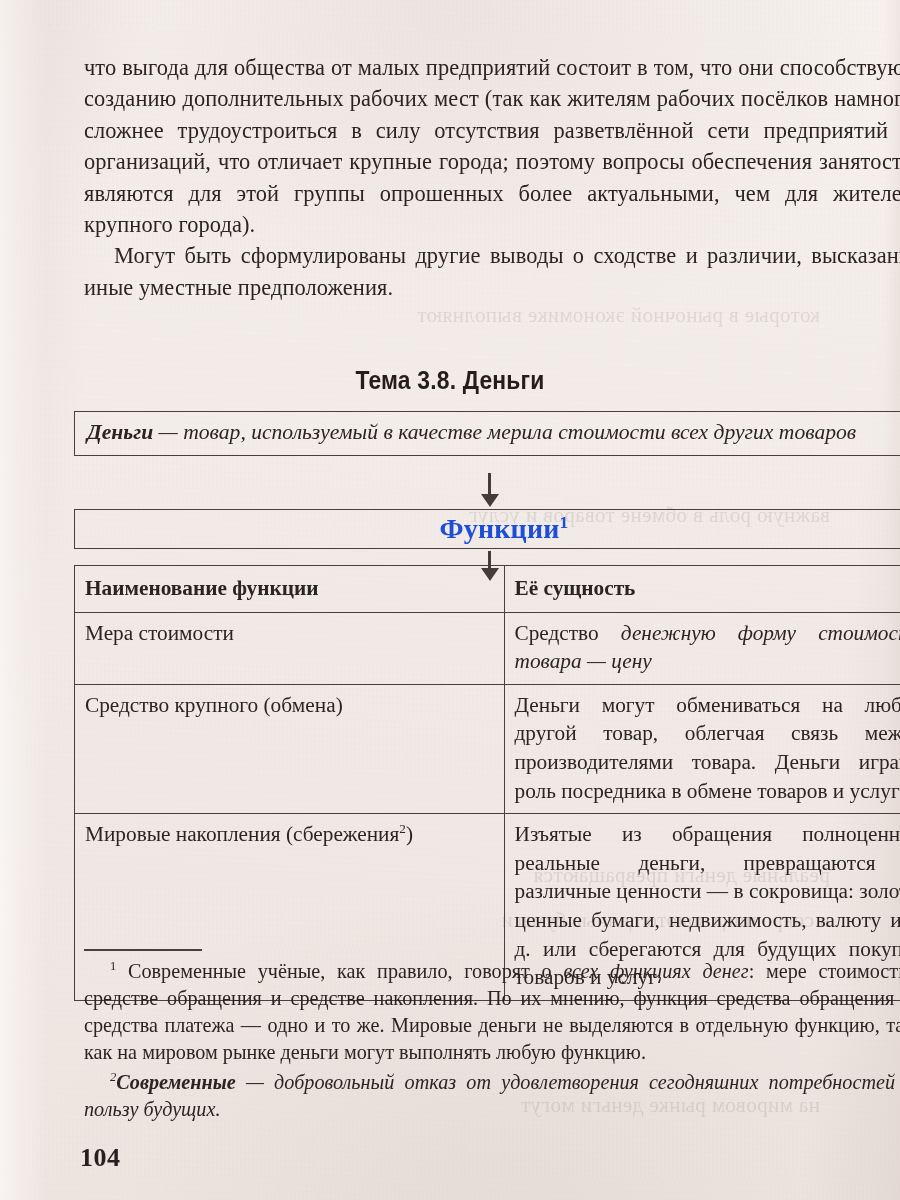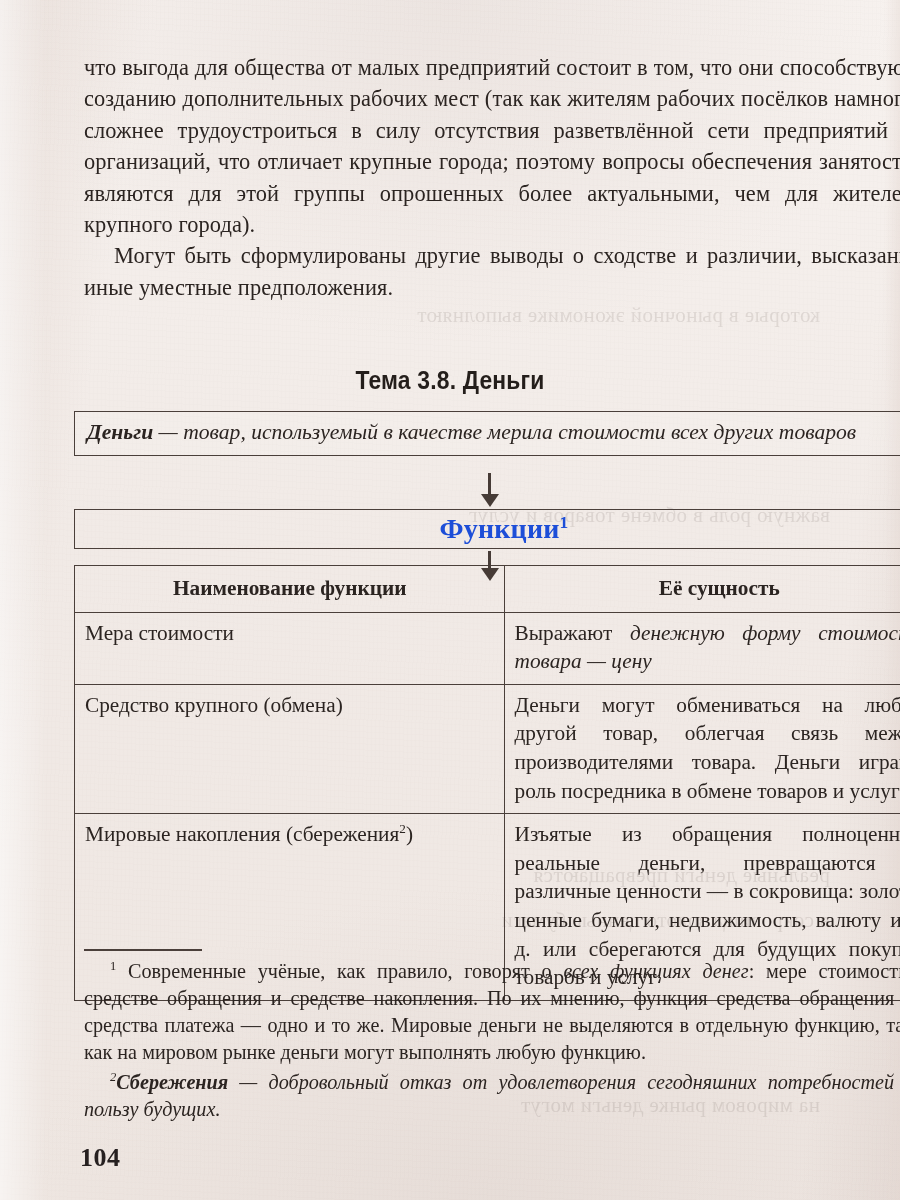--- a/index.html
+++ b/index.html
@@ -170,21 +170,21 @@
   .fn-table td, .fn-table th {
     border: 1.5px solid #4a3f3a;
     vertical-align: top;
     padding: 6px 9px 8px 10px;
     font-size: 21.3px;
     line-height: 28.6px;
     color: #2b2421;
     font-weight: normal;
   }
   .fn-table th {
-    text-align: center;
+    text-align: left;
     font-weight: bold;
     padding-top: 8px;
     padding-bottom: 9px;
   }
   .fn-table td.col-name {
     width: 266px;
     text-align: justify;
     text-justify: inter-word;
     -moz-text-align-last: left;
     text-align-last: left;
@@ -303,35 +303,35 @@
     <table class="fn-table">
       <thead>
         <tr>
           <th class="col-name">Наименование функции</th>
           <th>Её сущность</th>
         </tr>
       </thead>
       <tbody>
         <tr>
           <td class="col-name">Мера стоимости</td>
-          <td class="col-essence"><span>Выражают </span><i>денежную форму стоимости товара — цену</i></td>
+          <td class="col-essence"><span>Средство </span><i>денежную форму стоимости товара — цену</i></td>
         </tr>
         <tr>
           <td class="col-name">Средство крупного (обмена)</td>
           <td class="col-essence">Деньги могут обмениваться на любой другой товар, облегчая связь между производителями товара. Деньги играют роль посредника в обмене товаров и услуг</td>
         </tr>
         <tr>
           <td class="col-name"><span>Мировые накопления (сбережения</span><sup>2</sup><span>)</span></td>
           <td class="col-essence">Изъятые из обращения полноценные реальные деньги, превращаются в различные ценности — в сокровища: золото, ценные бумаги, недвижимость, валюту и т. д. или сберегаются для будущих покупок товаров и услуг</td>
         </tr>
       </tbody>
     </table>
 
     <div class="footnote-rule"></div>
     <div class="footnotes">
       <p class="fn-first"><sup>1</sup><span> Современные учёные, как правило, говорят о </span><i>всех функциях денег</i><span>: мере стоимости, средстве обращения и средстве накопления. По их мнению, функция средства обращения и средства платежа — одно и то же. Мировые деньги не выделяются в отдельную функцию, так как на мировом рынке деньги могут выполнять любую функцию.</span></p>
-      <p class="fn-second"><sup>2</sup><b>Сбережения</b><span> — добровольный отказ от удовлетворения сегодняшних потребностей в пользу будущих.</span></p>
+      <p class="fn-second"><sup>2</sup><b>Современные</b><span> — добровольный отказ от удовлетворения сегодняшних потребностей в пользу будущих.</span></p>
     </div>
 
     <div class="page-number">104</div>
 
   </div>
 </div>
 
 </body></html>

